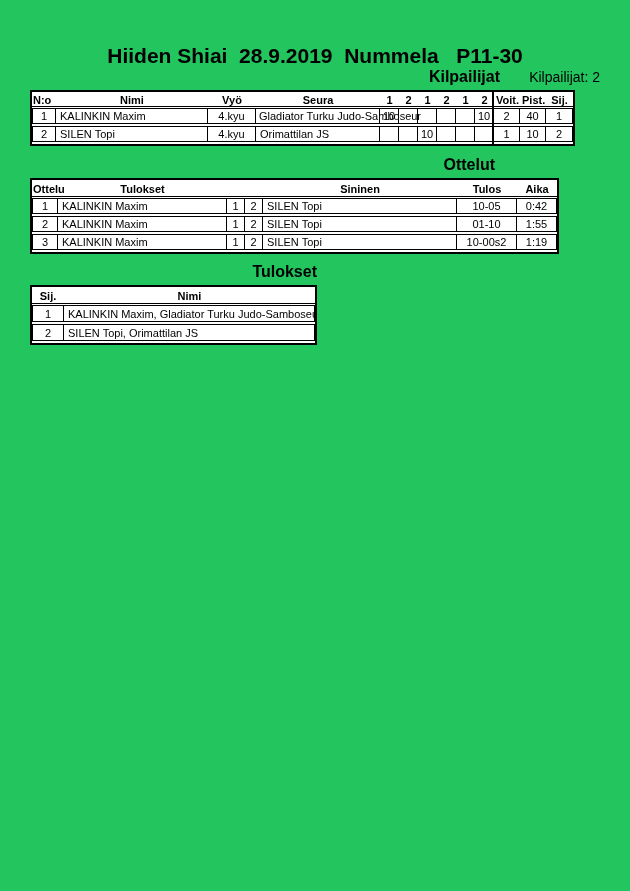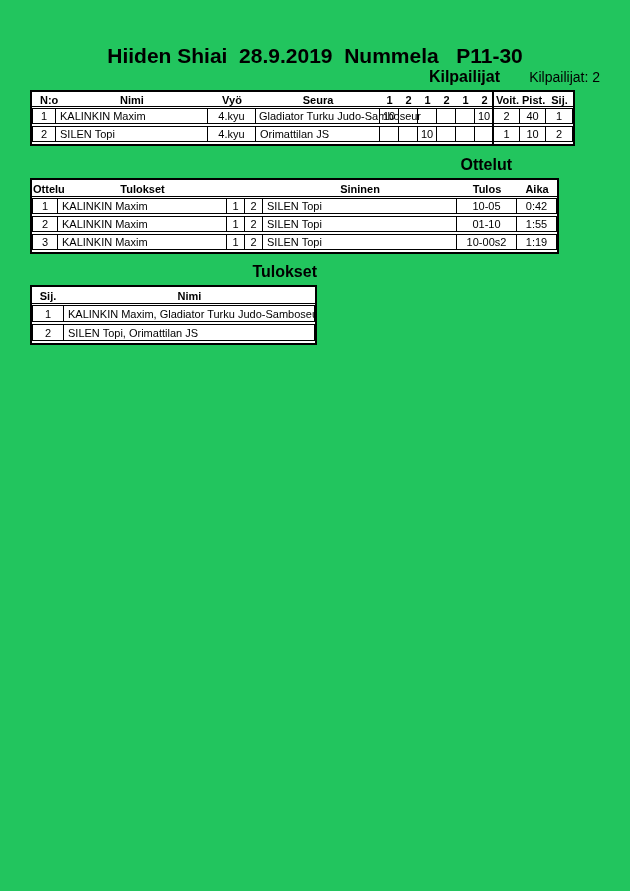--- a/index.html
+++ b/index.html
@@ -22,21 +22,21 @@
     font-size: 21px;
     white-space: pre;
   }
   .sec-heading {
     position: absolute;
     font-weight: bold;
     font-size: 16px;
     text-align: right;
   }
   #h-kilp { top: 68px; left: 30px; width: 470px; }
-  #h-ott  { top: 156px; left: 47px; width: 465px; }
+  #h-ott  { top: 156px; left: 30px; width: 465px; }
   #h-tul  { top: 263px; left: 30px; width: 287px; }
   .note {
     position: absolute;
     top: 69px; right: 30px;
     font-size: 14px;
   }
   .wrap {
     position: absolute;
     border: 2px solid #000;
     background: #fff;
@@ -116,21 +116,21 @@
           <col style="width:19px">
           <col style="width:19px">
           <col style="width:19px">
           <col style="width:19px">
         <col style="width:26px">
           <col style="width:26px">
           <col style="width:27px">
       </colgroup>
       <thead>
         <tr>
-          <td class="al nowrap-vis" style="padding-left:8px">N:o</td>
+          <td class="al nowrap-vis" style="padding-left:1px">N:o</td>
           <td>Nimi</td>
           <td>Vyö</td>
           <td>Seura</td>
           <td>1</td>
           <td>2</td>
           <td>1</td>
           <td>2</td>
           <td>1</td>
           <td>2</td>
           <td>Voit.</td>

